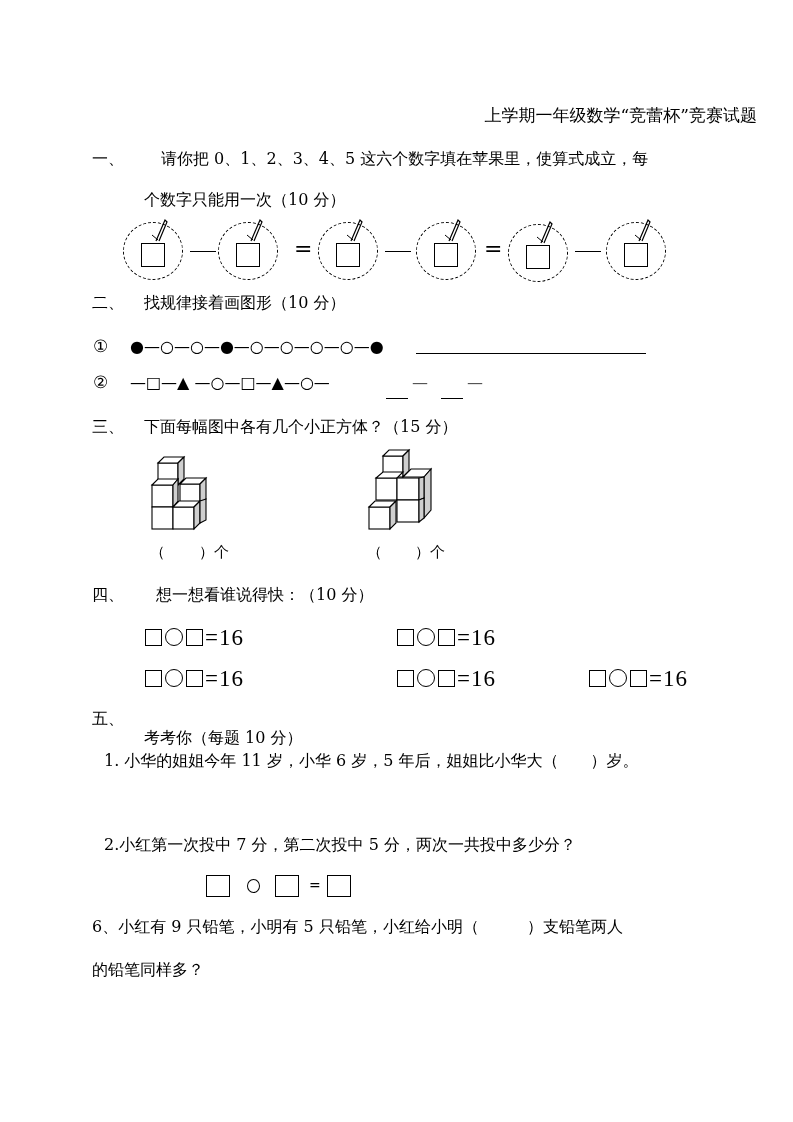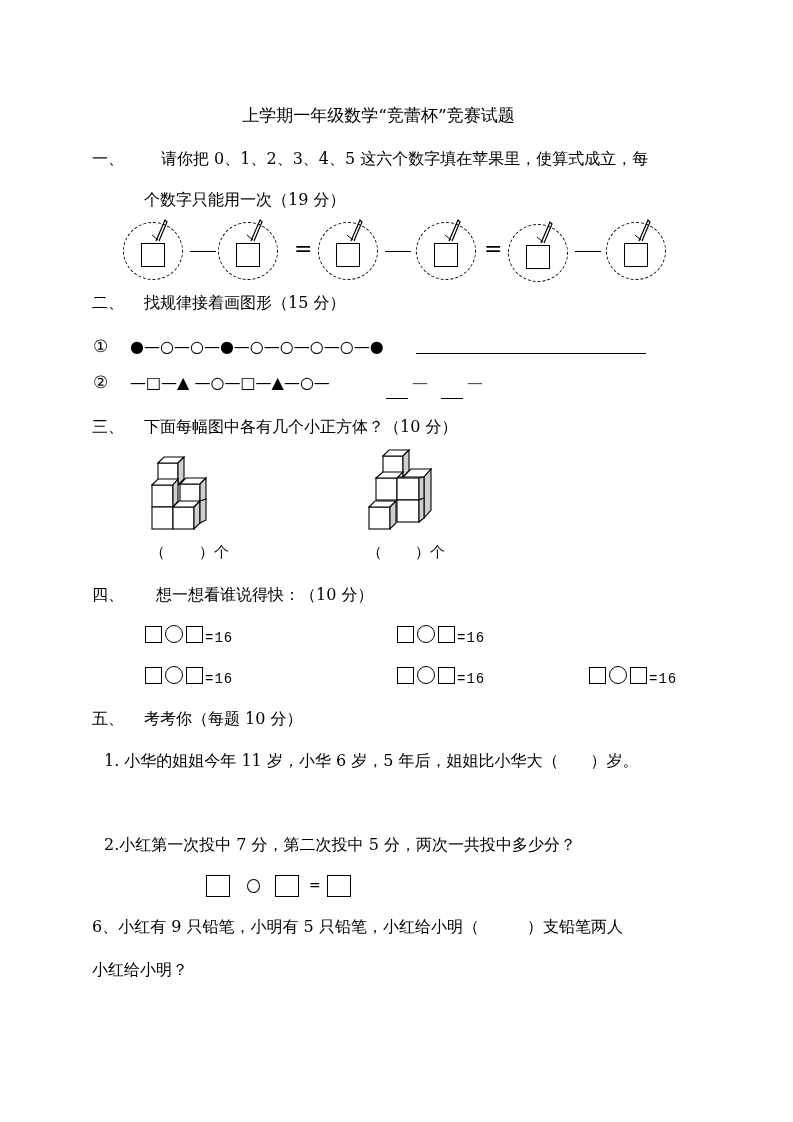--- a/index.html
+++ b/index.html
@@ -1,45 +1,45 @@
 <!DOCTYPE html>
 <html><head>
 <meta charset="utf-8">
 <style>
   html, body { margin:0; padding:0; background:#ffffff; }
   body { width:793px; height:1122px; position:relative; overflow:hidden;
          font-family:"DejaVu Serif","Liberation Serif",serif; color:#000; }
   .abs { position:absolute; white-space:nowrap; }
-  .title { font-size:17px; top:104px; left:0; width:757px; text-align:center; }
+  .title { font-size:17px; top:104px; left:0; width:757px; text-align:right; }
   .t16 { font-size:16px; }
   .apple-row { position:absolute; top:212px; left:118px; width:560px; height:72px; }
   .apple { position:absolute; top:10px; width:58px; height:56px; border:1px dashed #000; border-radius:50%; }
   .apple .box { position:absolute; left:17px; top:20px; width:22px; height:22px; border:1.5px solid #000; }
   .apple .stem { position:absolute; left:26px; top:-6px; width:18px; height:26px; }
   .op { position:absolute; font-size:22px; }
   .dash-op { position:absolute; top:39px; width:26px; height:0; border-top:1.5px solid #000; }
   .pattern { position:absolute; font-size:16px; font-family:"DejaVu Sans",sans-serif; }
   .answer-line { position:absolute; height:0; border-top:1.3px solid #000; }
   .cube-fig { position:absolute; }
-  .eq { position:absolute; font-size:14px; font-family:Liberation Mono, monospace; letter-spacing:1px; }
+  .eq { position:absolute; font-size:23px; font-family:Liberation Serif, serif; letter-spacing:1px; }
   .eq .sq { display:inline-block; width:15px; height:15px; border:1.3px solid #000; vertical-align:-1px; }
   .eq .ci { display:inline-block; width:16px; height:16px; border:1.3px solid #000; border-radius:50%; vertical-align:-1px; margin:0 3px; }
   .eq .rhs { margin-left:2px; }
   .small-eq { position:absolute; top:875px; left:205px; height:24px; }
   .small-eq .sq { position:absolute; width:22px; height:20px; border:1.2px solid #000; }
   .small-eq .ci { position:absolute; width:11px; height:12px; border:1px solid #000; border-radius:50%; }
 </style>
 </head>
 <body>
 
 <div class="abs title">上学期一年级数学“竞蕾杯”竞赛试题</div>
 
 <div class="abs t16" style="top:149px;left:92px;">一、</div>
 <div class="abs t16" style="top:149px;left:161px;">请你把 0、1、2、3、4、5 这六个数字填在苹果里，使算式成立，每</div>
-<div class="abs t16" style="top:190px;left:144px;">个数字只能用一次（19 分）</div>
+<div class="abs t16" style="top:190px;left:144px;">个数字只能用一次（10 分）</div>
 
 <div class="apple-row">
 
   <div class="apple" style="left:5px;">
     <svg class="stem" viewBox="0 0 18 26">
         <path d="M6 24 L15 3 L17 5 L9 24" fill="none" stroke="#000" stroke-width="1.2"></path>
         <path d="M2 18 L8 23" stroke="#000" stroke-width="1"></path>
       </svg>
     <div class="box"></div>
   </div>
@@ -84,35 +84,35 @@
   <div class="apple" style="left:488px;">
     <svg class="stem" viewBox="0 0 18 26">
         <path d="M6 24 L15 3 L17 5 L9 24" fill="none" stroke="#000" stroke-width="1.2"></path>
         <path d="M2 18 L8 23" stroke="#000" stroke-width="1"></path>
       </svg>
     <div class="box"></div>
   </div>
 </div>
 
 <div class="abs t16" style="top:293px;left:92px;">二、</div>
-<div class="abs t16" style="top:293px;left:144px;">找规律接着画图形（15 分）</div>
+<div class="abs t16" style="top:293px;left:144px;">找规律接着画图形（10 分）</div>
 
 <div class="abs t16" style="top:336px;left:93px;font-size:17px;">①</div>
 <div class="pattern" style="top:337px;left:130px;">●—○—○—●—○—○—○—○—●</div>
 <div class="answer-line" style="top:353px;left:416px;width:230px;"></div>
 
 <div class="abs t16" style="top:372px;left:93px;font-size:17px;">②</div>
 <div class="pattern" style="top:373px;left:130px;">—□—▲ —○—□—▲—○—</div>
 <div class="answer-line" style="top:398px;left:386px;width:22px;"></div>
 <div class="pattern" style="top:373px;left:412px;color:#555;">—</div>
 <div class="answer-line" style="top:398px;left:441px;width:22px;"></div>
 <div class="pattern" style="top:373px;left:467px;color:#555;">—</div>
 
 <div class="abs t16" style="top:417px;left:92px;">三、</div>
-<div class="abs t16" style="top:417px;left:144px;">下面每幅图中各有几个小正方体？（10 分）</div>
+<div class="abs t16" style="top:417px;left:144px;">下面每幅图中各有几个小正方体？（15 分）</div>
 
 <svg class="cube-fig" style="left:150px;top:455px;" width="65" height="85" viewBox="0 0 65 85">
   <g stroke="#000" stroke-width="1.1" fill="#fff">
 
     <rect x="8" y="8" width="20" height="22"></rect>
     <polygon points="8,8 14,2 34,2 28,8"></polygon>
     <polygon points="28,8 34,2 34,24 28,30" fill="#cfcfcf"></polygon>
 
     <rect x="30" y="29" width="20" height="21"></rect>
     <polygon points="30,29 36,23 56,23 50,29"></polygon>
@@ -175,27 +175,27 @@
   <span class="sq"></span><span class="ci"></span><span class="sq"></span><span class="rhs">=16</span>
 </div>
 <div class="eq" style="top:666px;left:397px;">
   <span class="sq"></span><span class="ci"></span><span class="sq"></span><span class="rhs">=16</span>
 </div>
 <div class="eq" style="top:666px;left:589px;">
   <span class="sq"></span><span class="ci"></span><span class="sq"></span><span class="rhs">=16</span>
 </div>
 
 <div class="abs t16" style="top:709px;left:92px;">五、</div>
-<div class="abs t16" style="top:709px;left:144px;">考考你（每题 10 分）</div>
+<div class="abs t16" style="top:728px;left:144px;">考考你（每题 10 分）</div>
 
 <div class="abs t16" style="top:751px;left:104px;">1. 小华的姐姐今年 11 岁，小华 6 岁，5 年后，姐姐比小华大（　　）岁。</div>
 
 <div class="abs t16" style="top:835px;left:104px;">2.小红第一次投中 7 分，第二次投中 5 分，两次一共投中多少分？</div>
 <div class="small-eq">
   <div class="sq" style="left:1px;top:0;"></div>
   <div class="ci" style="left:42px;top:4px;"></div>
   <div class="sq" style="left:70px;top:0;"></div>
   <div class="abs" style="left:104px;top:2px;font-size:14px;font-family:'DejaVu Sans',sans-serif;">=</div>
   <div class="sq" style="left:122px;top:0;"></div>
 </div>
 
 <div class="abs t16" style="top:917px;left:92px;">6、小红有 9 只铅笔，小明有 5 只铅笔，小红给小明（　　　）支铅笔两人</div>
-<div class="abs t16" style="top:960px;left:92px;">小红给小明？</div>
+<div class="abs t16" style="top:960px;left:92px;">的铅笔同样多？</div>
 
 </body></html>

